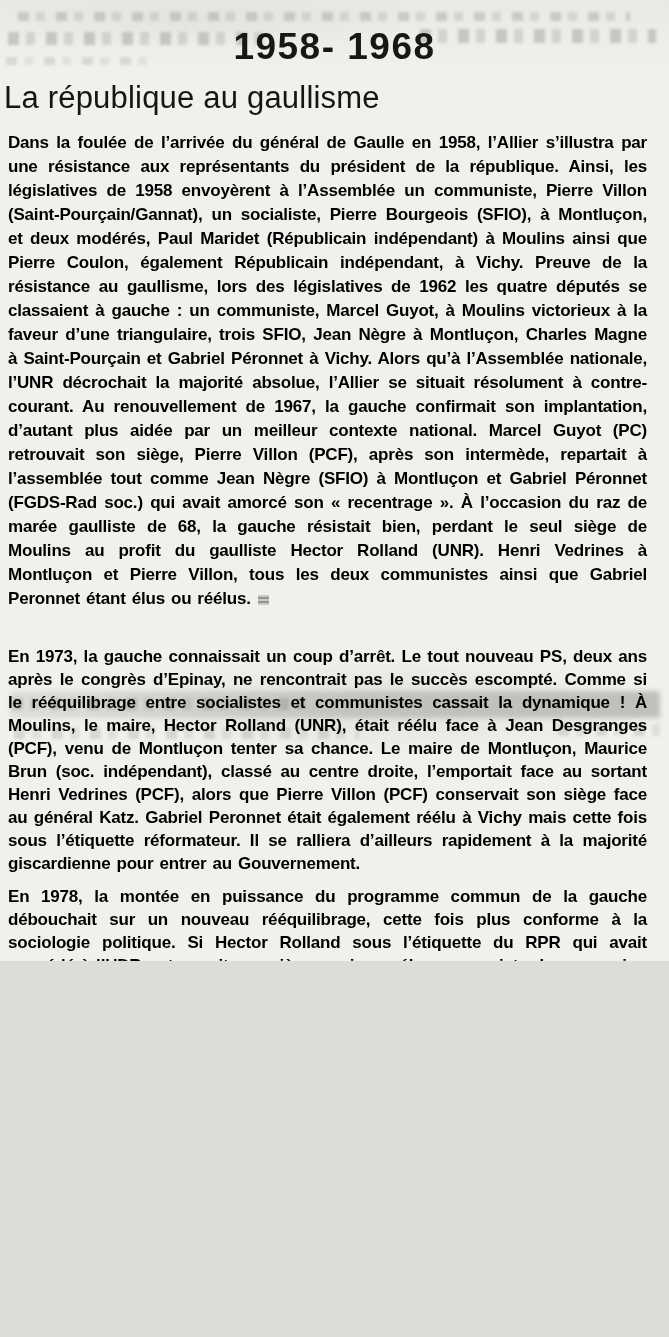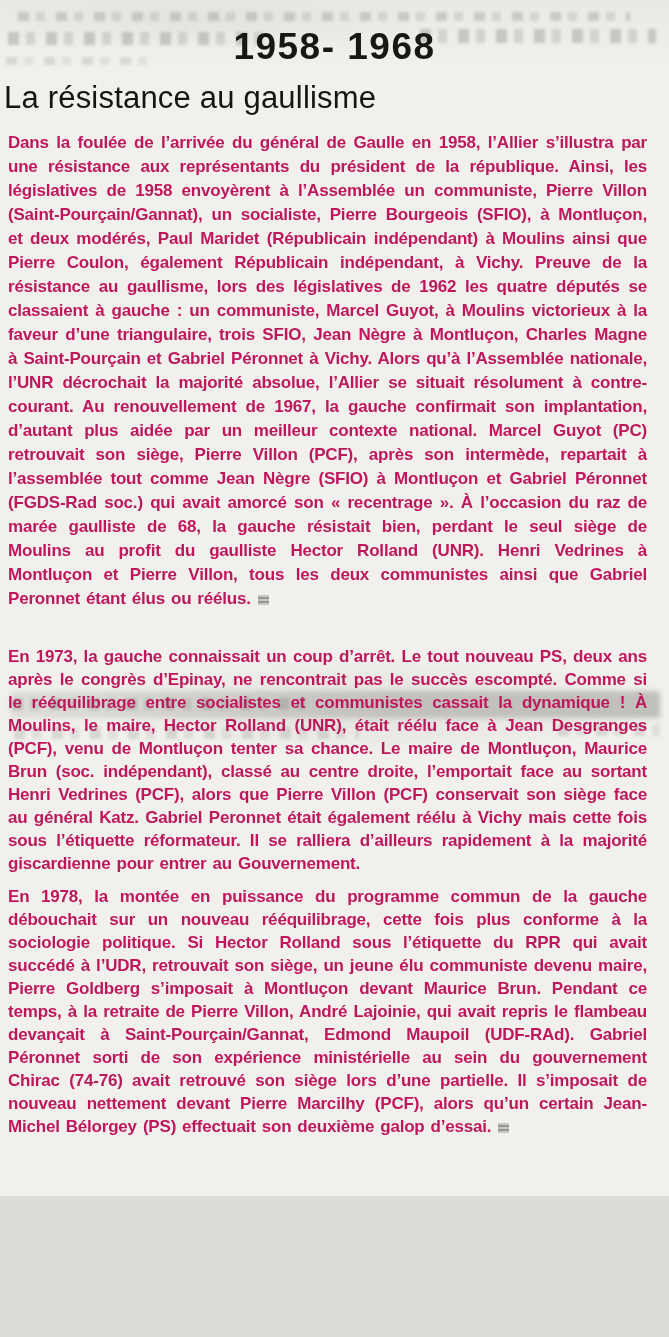--- a/index.html
+++ b/index.html
@@ -1,18 +1,18 @@
 <!DOCTYPE html>
 <html lang="fr"><head>
 <meta charset="utf-8">
 <style>
   html,body { margin:0; padding:0; background:#dddcd8; }
   .page {
     position:relative;
-    width:669px; height:1196px;
+    width:669px; height:961px;
     margin:0 auto;
     background:#f1f0ec;
     overflow:hidden;
     font-family:"Liberation Sans", sans-serif;
     color:#1b1a17;
     box-sizing:border-box;
   }
   
   .page::before {
     content:""; position:absolute; inset:0; pointer-events:none;
@@ -51,21 +51,21 @@
   }
   .section-heading {
     margin:10px 0 0 4px;
     font-size:31px; font-weight:400; letter-spacing:0.2px;
     color:#161512; line-height:38px;
   }
   .body-text {
     margin:14px 22px 0 8px;
     font-size:17px; font-weight:bold;
     line-height:24px; letter-spacing:-0.2px; word-spacing:1.5px;
-    text-align:justify; color:#be185d;
+    text-align:justify; color:#000000;
   }
   .s1 { padding-top:25px; }
   .s2 { margin-top:34px; }
   .s2 .body-text { line-height:23px;margin-left:8px; }
   .s2 .body-text + .body-text { margin-top:10px; }
 
   .end-marker {
     display:inline-block; width:11px; height:10px; margin-left:7px;
     background:
       repeating-linear-gradient(0deg, rgba(241,240,236,0.55) 0 2px, transparent 2px 4px),
@@ -82,21 +82,21 @@
   <div class="smudge sm2"></div>
   <div class="smudge sm3"></div>
   <div class="smudge sm4"></div>
   <div class="smudge sm5"></div>
   <div class="smudge sm6"></div>
   <div class="smudge sm7"></div>
   <div class="smudge sm8"></div>
 
   <section class="s1">
     <h1 class="period-title">1958- 1968</h1>
-    <h2 class="section-heading">La résistance au gaullisme</h2>
+    <h2 class="section-heading">La république au gaullisme</h2>
     <p class="body-text"><span>Dans la foulée de l’arrivée du général de Gaulle en 1958, l’Allier s’illustra par une résistance aux représentants du président de la république. Ainsi, les législatives de 1958 envoyèrent à l’Assemblée un communiste, Pierre Villon (Saint-Pourçain/Gannat), un socialiste, Pierre Bourgeois (SFIO), à Montluçon, et deux modérés, Paul Maridet (Républicain indépendant) à Moulins ainsi que Pierre Coulon, également Républicain indépendant, à Vichy. Preuve de la résistance au gaullisme, lors des législatives de 1962 les quatre députés se classaient à gauche : un communiste, Marcel Guyot, à Moulins victorieux à la faveur d’une triangulaire, trois SFIO, Jean Nègre à Montluçon, Charles Magne à Saint-Pourçain et Gabriel Péronnet à Vichy. Alors qu’à l’Assemblée nationale, l’UNR décrochait la majorité absolue, l’Allier se situait résolument à contre-courant. Au renouvellement de 1967, la gauche confirmait son implantation, d’autant plus aidée par un meilleur contexte national. Marcel Guyot (PC) retrouvait son siège, Pierre Villon (PCF), après son intermède, repartait à l’assemblée tout comme Jean Nègre (SFIO) à Montluçon et Gabriel Péronnet (FGDS-Rad soc.) qui avait amorcé son « recentrage ». À l’occasion du raz de marée gaulliste de 68, la gauche résistait bien, perdant le seul siège de Moulins au profit du gaulliste Hector Rolland (UNR). Henri Vedrines à Montluçon et Pierre Villon, tous les deux communistes ainsi que Gabriel Peronnet étant élus ou réélus.</span><span class="end-marker"></span></p>
   </section>
 
   <section class="s2">
     <p class="body-text"><span>En 1973, la gauche connaissait un coup d’arrêt. Le tout nouveau PS, deux ans après le congrès d’Epinay, ne rencontrait pas le succès escompté. Comme si le rééquilibrage entre socialistes et communistes cassait la dynamique ! À Moulins, le maire, Hector Rolland (UNR), était réélu face à Jean Desgranges (PCF), venu de Montluçon tenter sa chance. Le maire de Montluçon, Maurice Brun (soc. indépendant), classé au centre droite, l’emportait face au sortant Henri Vedrines (PCF), alors que Pierre Villon (PCF) conservait son siège face au général Katz. Gabriel Peronnet était également réélu à Vichy mais cette fois sous l’étiquette réformateur. Il se ralliera d’ailleurs rapidement à la majorité giscardienne pour entrer au Gouvernement.</span></p>
     <p class="body-text"><span>En 1978, la montée en puissance du programme commun de la gauche débouchait sur un nouveau rééquilibrage, cette fois plus conforme à la sociologie politique. Si Hector Rolland sous l’étiquette du RPR qui avait succédé à l’UDR, retrouvait son siège, un jeune élu communiste devenu maire, Pierre Goldberg s’imposait à Montluçon devant Maurice Brun. Pendant ce temps, à la retraite de Pierre Villon, André Lajoinie, qui avait repris le flambeau devançait à Saint-Pourçain/Gannat, Edmond Maupoil (UDF-RAd). Gabriel Péronnet sorti de son expérience ministérielle au sein du gouvernement Chirac (74-76) avait retrouvé son siège lors d’une partielle. Il s’imposait de nouveau nettement devant Pierre Marcilhy (PCF), alors qu’un certain Jean-Michel Bélorgey (PS) effectuait son deuxième galop d’essai.</span><span class="end-marker"></span></p>
   </section>
 
 </div>
 

